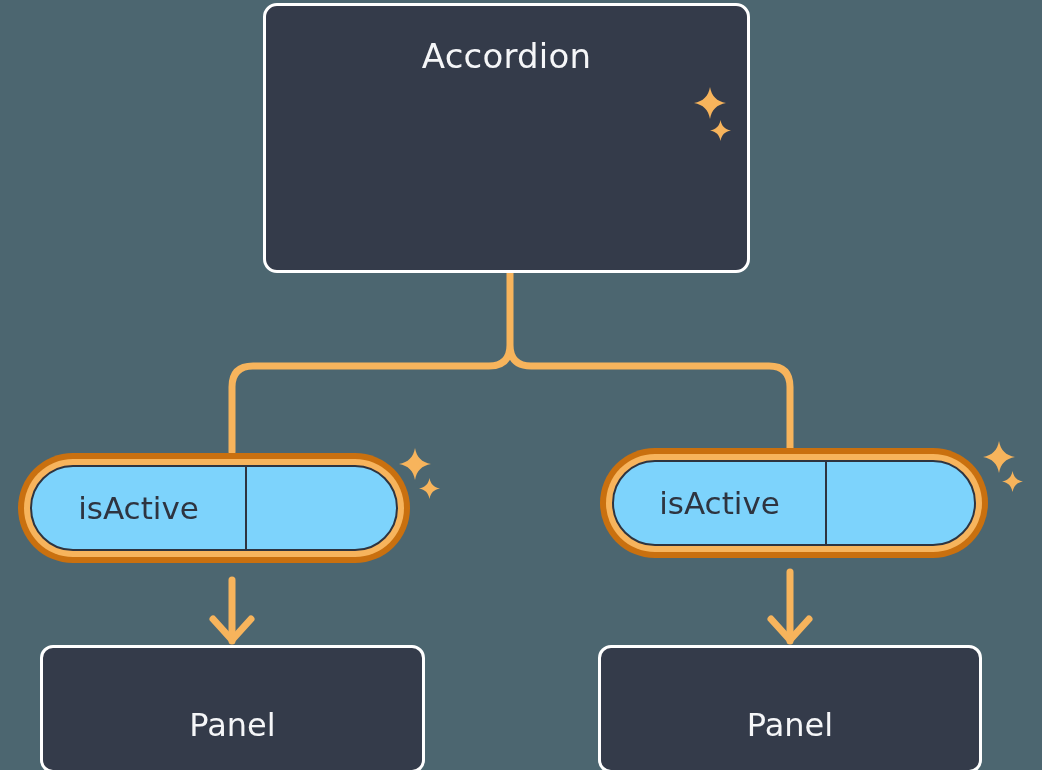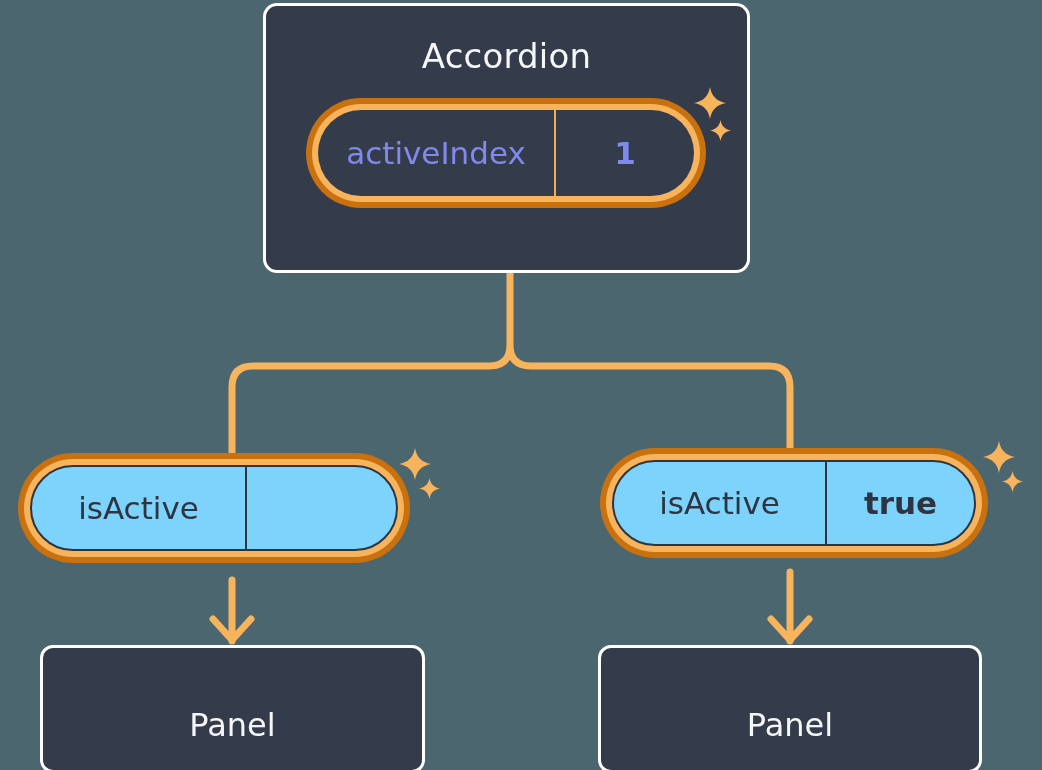--- a/index.html
+++ b/index.html
@@ -203,30 +203,20 @@
     <path d="M213,619 L232,640 L251,619" fill="none" stroke="#f7b45c" stroke-width="7" stroke-linecap="round" stroke-linejoin="round"></path>
 
     <path d="M790,572 L790,641" fill="none" stroke="#f7b45c" stroke-width="7" stroke-linecap="round"></path>
     <path d="M771,619 L790,640 L809,619" fill="none" stroke="#f7b45c" stroke-width="7" stroke-linecap="round" stroke-linejoin="round"></path>
   </svg>
 
   <div class="card" id="accordion-card">
     <div class="card-title">Accordion</div>
   </div>
 
-  <div class="pill-wrap" id="accordion-pill">
-    <div class="pill-outer">
-      <div class="pill-inner">
-        <div class="pill-body">
-          <div class="pill-cell pill-key">activeIndex</div>
-          <div class="pill-cell pill-val">1</div>
-        </div>
-      </div>
-    </div>
-  </div>
 
   <svg class="sparkle" id="sparkle-accordion-lg" width="34" height="34" viewBox="0 0 34 34">
     <path d="M17 1 C18.6 10.2 23.8 15.4 33 17 C23.8 18.6 18.6 23.8 17 33
              C15.4 23.8 10.2 18.6 1 17 C10.2 15.4 15.4 10.2 17 1 Z" fill="#f7b45c"></path>
   </svg>
   <svg class="sparkle" id="sparkle-accordion-sm" width="23" height="23" viewBox="0 0 23 23">
     <path d="M11.5 1 C12.6 7 15.9 10.4 22 11.5 C15.9 12.6 12.6 15.9 11.5 22
              C10.4 15.9 7.1 12.6 1 11.5 C7.1 10.4 10.4 7 11.5 1 Z" fill="#f7b45c"></path>
   </svg>
 
@@ -247,21 +237,20 @@
   <svg class="sparkle" id="sparkle-left-sm" width="23" height="23" viewBox="0 0 23 23">
     <path d="M11.5 1 C12.6 7 15.9 10.4 22 11.5 C15.9 12.6 12.6 15.9 11.5 22
              C10.4 15.9 7.1 12.6 1 11.5 C7.1 10.4 10.4 7 11.5 1 Z" fill="#f7b45c"></path>
   </svg>
 
   <div class="pill-wrap pill-violet" id="right-pill">
     <div class="pill-outer">
       <div class="pill-inner">
         <div class="pill-body">
           <div class="pill-cell pill-key">isActive</div>
-          <div class="pill-cell pill-val">true</div>
         </div>
       </div>
     </div>
   </div>
 
   <svg class="sparkle" id="sparkle-right-lg" width="34" height="34" viewBox="0 0 34 34">
     <path d="M17 1 C18.6 10.2 23.8 15.4 33 17 C23.8 18.6 18.6 23.8 17 33
              C15.4 23.8 10.2 18.6 1 17 C10.2 15.4 15.4 10.2 17 1 Z" fill="#f7b45c"></path>
   </svg>
   <svg class="sparkle" id="sparkle-right-sm" width="23" height="23" viewBox="0 0 23 23">

